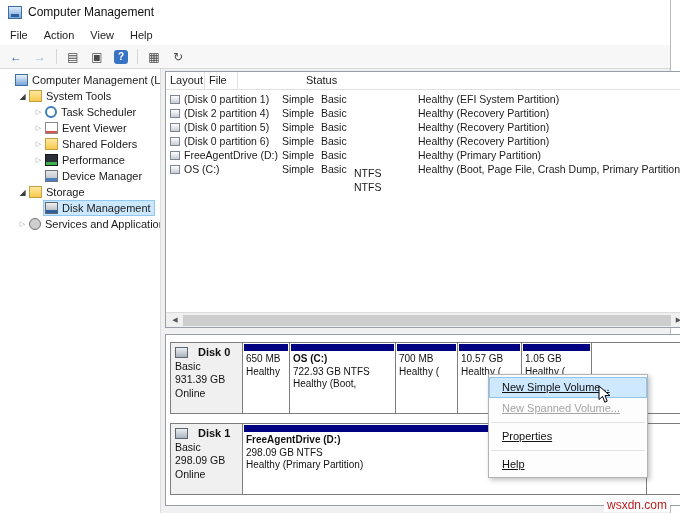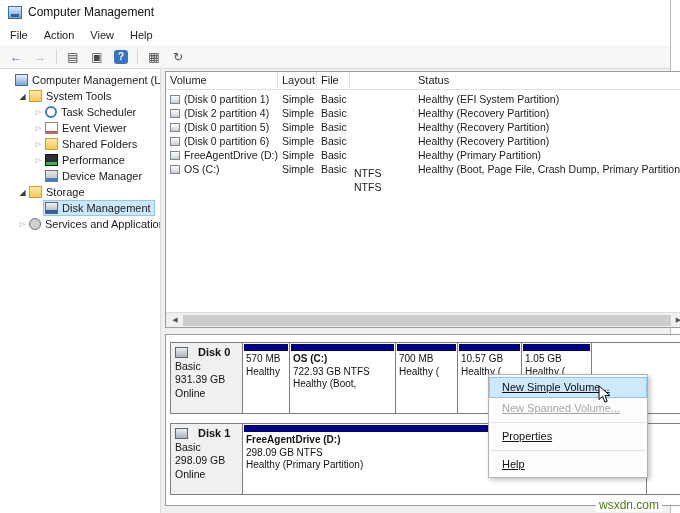--- a/index.html
+++ b/index.html
@@ -72,21 +72,21 @@
   .part.unalloc .pbar { background:transparent; }
 
   
   .context-menu { position:absolute; left:488px; top:374px; width:160px; background:#fdfdfd; border:1px solid #b3b3b3; box-shadow:2px 2px 5px rgba(0,0,0,0.25); padding:2px 0; font-size:11px; z-index:5; }
   .cmitem { height:21px; line-height:21px; padding-left:13px; color:#111; white-space:nowrap;text-decoration:underline; }
   .cmitem.hl { background:#cde8ff; box-shadow:inset 0 0 0 1px #8fc6f0; }
   .cmitem.disabled { color:#a5a5a5; }
   .cmsep { height:1px; background:#e2e2e2; margin:3px 2px; }
 
   .cursor { position:absolute; left:598px; top:385px; z-index:9; }
-  .watermark { position:absolute; right:18px; bottom:1px; font-size:12px; color:#4d7c0f; background:#fff; padding:0 3px; z-index:8; }
+  .watermark { position:absolute; right:10px; bottom:1px; font-size:12px; color:#b91c1c; background:#fff; padding:0 3px; z-index:8; }
 </style>
 </head>
 <body>
 
 <div class="screen">
   <div class="window">
 
     <div class="titlebar">
       <span class="app-icon"></span>
       <span>Computer Management</span>
@@ -185,21 +185,20 @@
               <span class="ticon icon-gear"></span>
               <span>Services and Applications</span>
             </span>
         </div>
       </div>
 
       <div class="main">
 
         <div class="volume-panel">
           <div class="vheader">
-            <div class="hcell c0">Volume</div>
             <div class="hcell c1">Layout</div>
             <div class="hcell c2">File</div>
             <div class="hcell c3">File System</div>
             <div class="hcell c4">Status</div>
           </div>
           <div class="rows">
             <div class="vrow">
               <div class="vc c0">
                   <span class="vol-icon"></span>
                   <span>(Disk 0 partition 1)</span>
@@ -276,21 +275,21 @@
                   <span>Disk 0</span>
                 </div>
               <div>Basic</div>
               <div>931.39 GB</div>
               <div>Online</div>
             </div>
             <div class="parts">
               <div class="part" style="width:47px">
                 <div class="pbar"></div>
                 <div class="ptext ptitle"></div>
-                <div class="ptext">570 MB</div>
+                <div class="ptext">650 MB</div>
                 <div class="ptext">Healthy</div>
               </div>
               <div class="part" style="width:106px">
                 <div class="pbar"></div>
                 <div class="ptext ptitle">OS  (C:)</div>
                 <div class="ptext">722.93 GB NTFS</div>
                 <div class="ptext">Healthy (Boot,</div>
               </div>
               <div class="part" style="width:62px">
                 <div class="pbar"></div>

